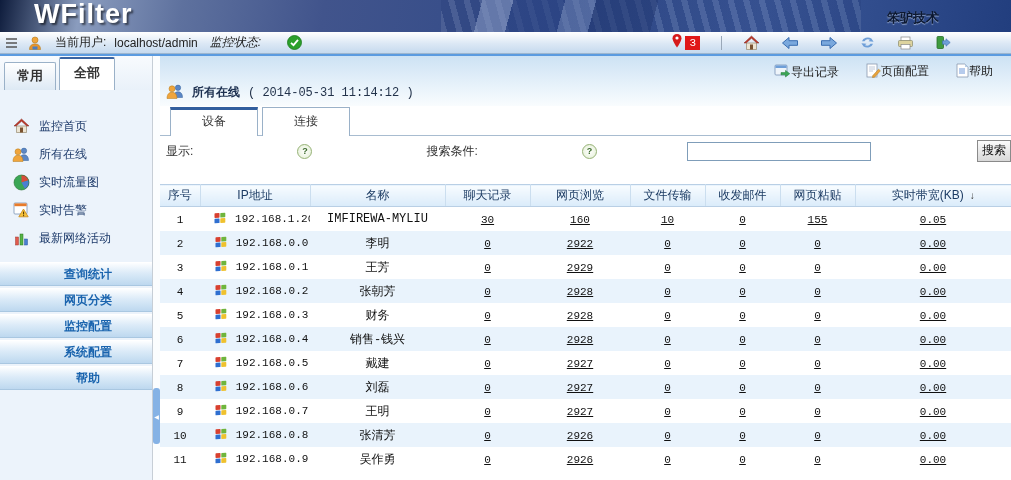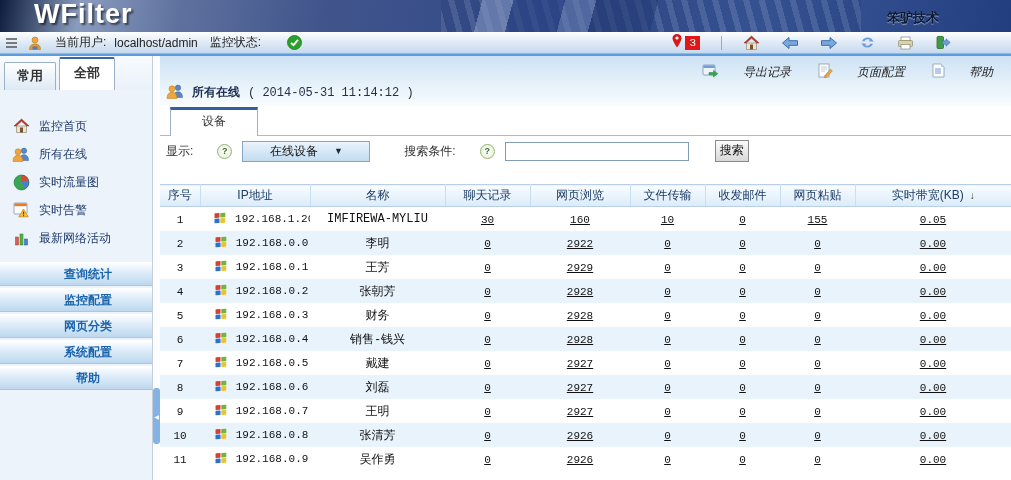--- a/index.html
+++ b/index.html
@@ -19,21 +19,21 @@
          text-shadow:0 1px 1px rgba(205,220,245,.65);}
 
   
   .toolbar{position:absolute;top:32px;left:0;right:0;height:21px;
     background:linear-gradient(#ffffff,#dce8f5 55%,#c6daee);border-bottom:1px solid #9db6cf;
     display:flex;align-items:center;font-size:12px;color:#333;}
   .menu-icon{margin-left:5px;display:flex;cursor:pointer;}
   .tb-user-icon{margin-left:9px;display:flex;}
   .tb-label{margin-left:12px;color:#222;}
   .tb-value{margin-left:8px;color:#222;}
-  .status-label{}
+  .status-label{font-style:italic;}
   .ok-icon{margin-left:26px;display:flex;}
   .tb-right{margin-left:auto;display:flex;align-items:center;gap:21px;padding-right:60px;}
   .pin-wrap{display:flex;align-items:center;gap:2px;cursor:pointer;}
   .badge{background:#e01818;color:#fff;font-size:11px;line-height:14px;height:14px;padding:0 4px;font-family:"Liberation Mono",monospace;}
   .tb-divider{width:1px;height:14px;background:#9aa8b8;}
   .tb-btn{display:flex;cursor:pointer;}
   .bluesep{position:absolute;top:54px;left:0;right:0;height:2px;background:#5b9be0;}
 
   
   .sidebar{position:absolute;top:56px;left:0;width:176px;bottom:0;background:#ecf3fb;}
@@ -52,31 +52,31 @@
 
   
   .gutter{position:absolute;top:56px;left:152px;width:8px;bottom:0;background:#fbfdfe;border-left:1px solid #c6ced6;}
   .collapse-handle{position:absolute;top:332px;left:0;width:7px;height:56px;background:#85b2e5;border-radius:3px;
     color:#fff;font-size:6px;display:flex;align-items:center;justify-content:center;cursor:pointer;}
 
   
   .content{position:absolute;top:56px;left:160px;right:0;bottom:0;background:#fff;}
   .band{height:50px;background:linear-gradient(#cde2f4,#eef6fc 75%,#f9fcfe);position:relative;}
   .actions{position:absolute;top:7px;right:18px;display:flex;gap:27px;align-items:center;font-size:12px;color:#222;}
-  .action{display:flex;gap:24px;align-items:flex-end;cursor:pointer;font-style:italic;}
+  .action{display:flex;gap:0;align-items:flex-start;cursor:pointer;}
   .title-row{position:absolute;left:6px;top:27px;display:flex;align-items:center;gap:8px;font-size:12px;color:#1d3050;}
   .page-title{font-weight:bold;}
   .page-time{font-family:"Liberation Mono","DejaVu Sans Mono",monospace;font-size:12px;color:#22324a;}
 
   .ctabs{height:30px;box-sizing:border-box;border-bottom:1px solid #a8bcd0;padding-left:10px;display:flex;align-items:flex-end;gap:4px;}
   .ctab{width:86px;text-align:center;padding:5px 0 6px;border:1px solid #9ab1c8;border-bottom:none;background:#fff;
     font-size:12px;color:#333;position:relative;top:1px;cursor:pointer;}
   .ctab.active{border-top:3px solid #335f9e;font-weight:normal;padding-top:3px;z-index:2;}
 
-  .filter-row{height:30px;display:flex;align-items:center;font-size:12px;color:#333;padding-left:6px;}
+  .filter-row{height:30px;display:flex;align-items:center;font-size:12px;color:#333;padding-left:6px;justify-content:space-between;}
   .help-badge{width:13px;height:13px;border-radius:50%;background:radial-gradient(#ffffff,#e2eed2);border:1px solid #96b276;
     color:#3a6a2a;font-size:9px;font-weight:bold;line-height:13px;text-align:center;margin-left:24px;cursor:pointer;}
   .dropdown{width:126px;height:19px;border:1px solid #8aa5c0;background:linear-gradient(#eaf3fb,#c2dcf2);
     display:flex;align-items:center;justify-content:center;gap:16px;font-size:12px;color:#111;margin-left:10px;cursor:pointer;}
   .dd-arrow{font-size:9px;color:#1a2a3a;}
   .search-label{margin-left:34px;}
   .filter-row input{width:176px;height:17px;border:1px solid #7f9db9;font-size:12px;padding:0 3px;margin-left:10px;font-family:inherit;}
   .search-btn{margin-left:26px;padding:1px 4px 2px;font-size:12px;color:#111;border:1px solid #8a8a8a;
     background:linear-gradient(#fbfbfb,#d8d8d8);cursor:pointer;font-family:inherit;}
 
@@ -240,22 +240,22 @@
               <rect x="6" y="3" width="3" height="11" fill="#57b347" stroke="#2a7a20" stroke-width=".5"></rect>
               <rect x="10.5" y="8" width="3" height="6" fill="#4a7fd1" stroke="#2a55a0" stroke-width=".5"></rect>
             </svg>
         </span>
         <span>最新网络活动</span>
       </div>
     </div>
 
     <div class="acc-group">
       <div class="acc-header">查询统计</div>
+      <div class="acc-header">网页分类</div>
       <div class="acc-header">监控配置</div>
-      <div class="acc-header">网页分类</div>
       <div class="acc-header">系统配置</div>
       <div class="acc-header">帮助</div>
     </div>
   </div>
 
   <div class="gutter">
     <div class="collapse-handle">◀</div>
   </div>
 
   <div class="content">
@@ -302,29 +302,26 @@
               <path d="M1 15.5 c0-4.4 2.2-6.2 5-6.2 s5 1.8 5 6.2 z" fill="#f0a53c" stroke="#b57a1a" stroke-width=".5"></path>
             </svg>
         </span>
         <span class="page-title">所有在线</span>
         <span class="page-time">( 2014-05-31 11:14:12 )</span>
       </div>
     </div>
 
     <div class="ctabs">
       <div class="ctab active">设备</div>
+      <div class="ctab">连接</div>
     </div>
 
     <div class="filter-row">
       <span>显示:</span>
       <span class="help-badge">?</span>
-      <div class="dropdown">
-        <span>在线设备</span>
-        <span class="dd-arrow">▼</span>
-      </div>
       <span class="search-label">搜索条件:</span>
       <span class="help-badge">?</span>
       <input value="" style="">
       <button class="search-btn">搜索</button>
     </div>
 
     <table class="grid">
       <colgroup>
         <col style="width:40px">
           <col style="width:110px">

